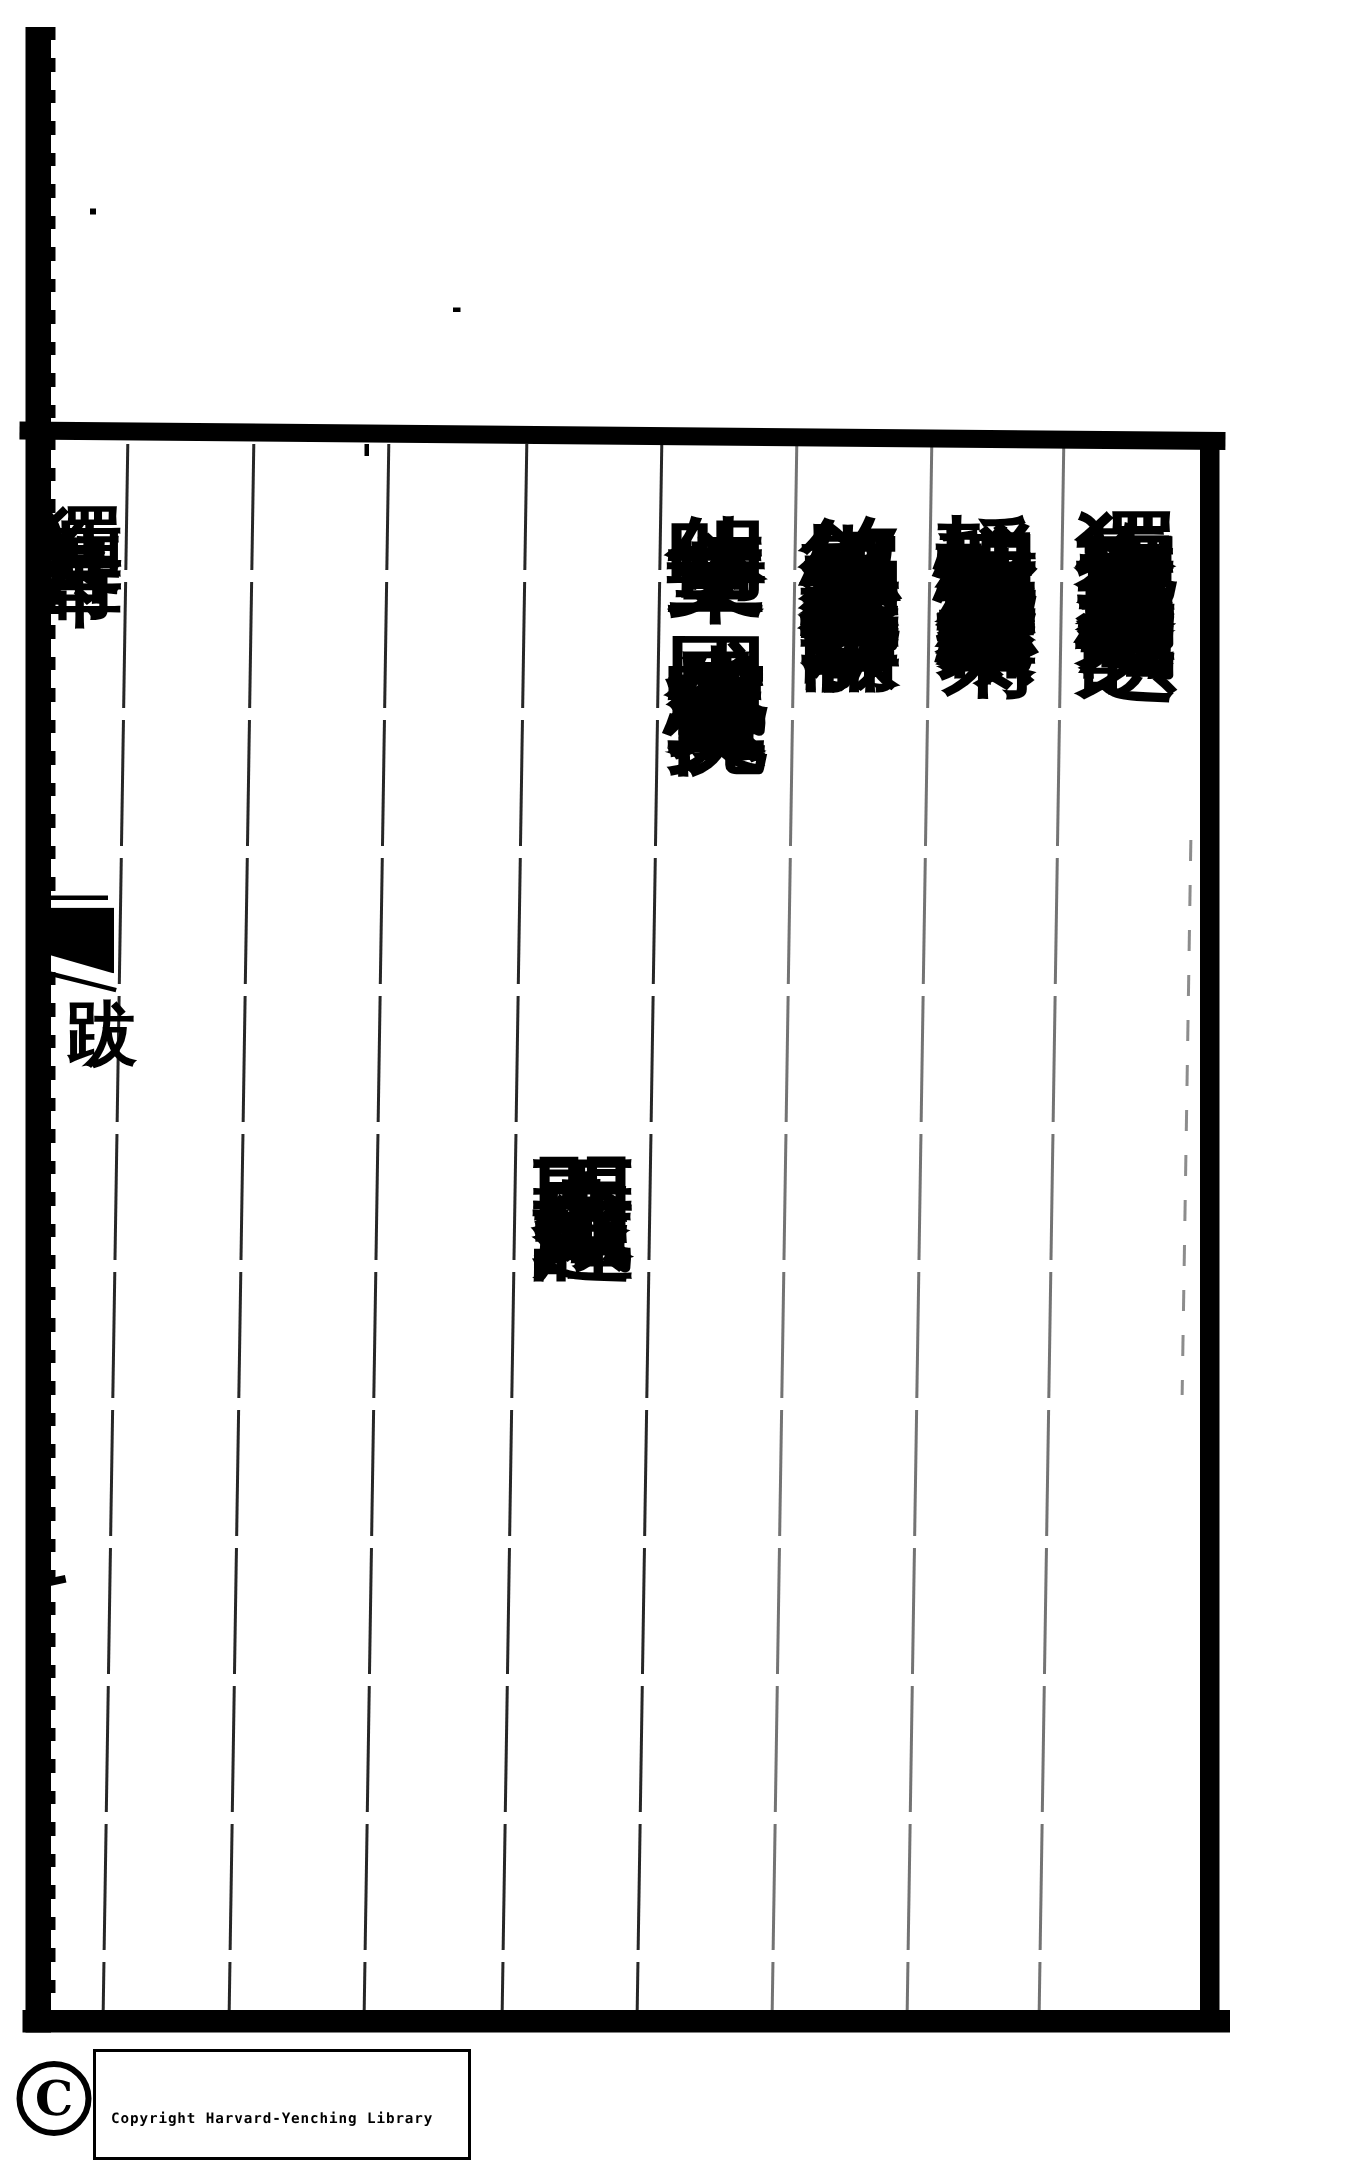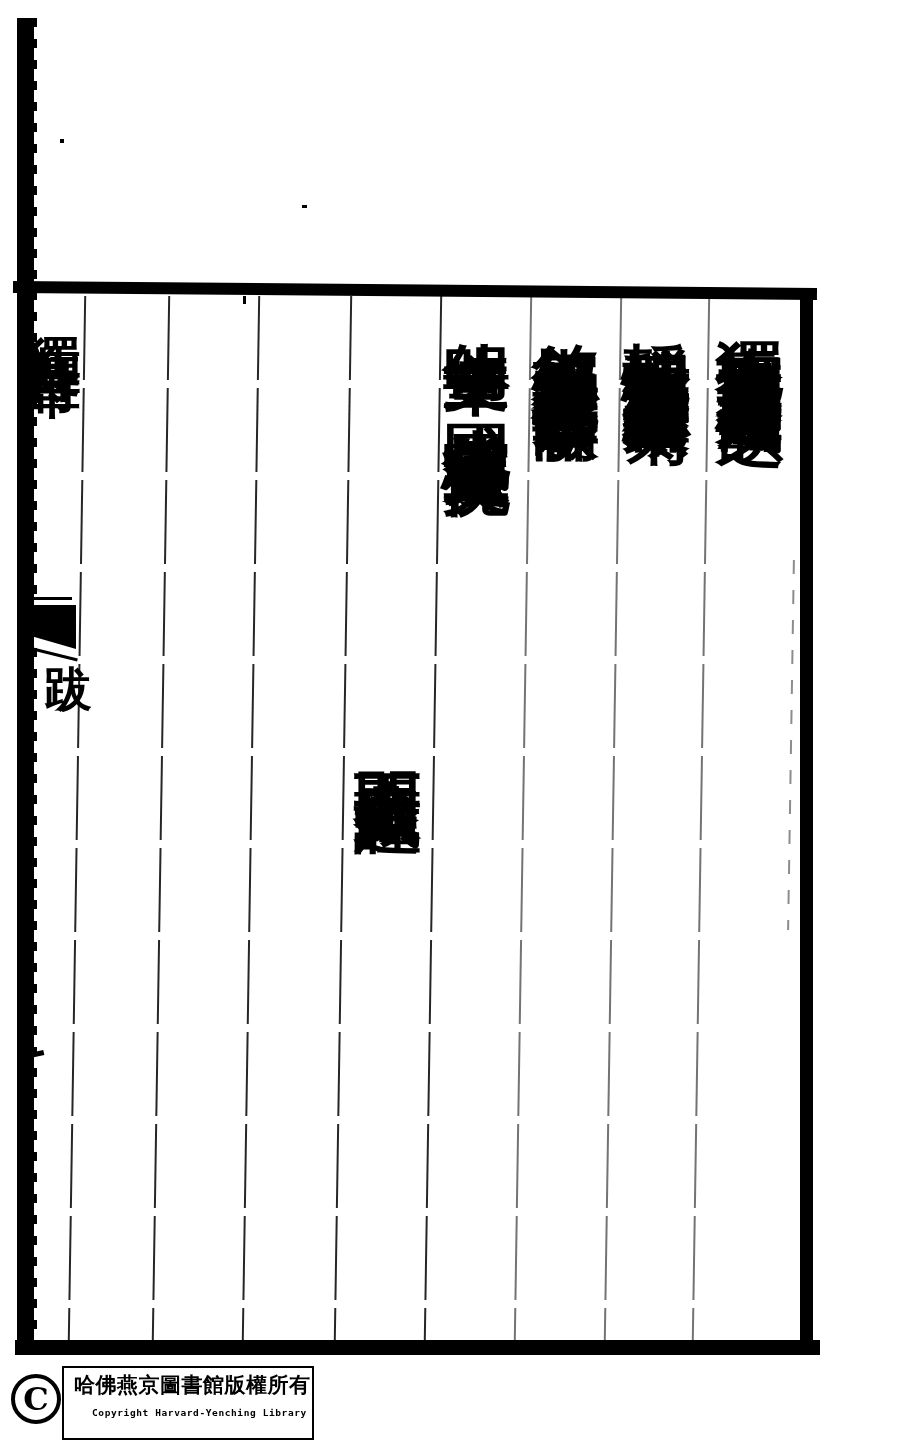--- a/index.html
+++ b/index.html
@@ -56,21 +56,21 @@
   .page-mark{left:25px;top:1052px;width:19px;height:5px;background:#000;
     transform:rotate(-12deg);z-index:7;}
   .page-mark-blob{left:22px;top:1059px;width:8px;height:7px;background:#000;z-index:7;}
 
   
   .stamp-box{left:62px;top:1366px;width:248px;height:70px;border:2px solid #000;z-index:8;}
   .stamp-cn{position:absolute;left:10px;top:3px;font-size:21px;letter-spacing:0.5px;
     font-weight:700;white-space:nowrap;}
   .stamp-en{position:absolute;left:10px;top:39px;font-size:9.5px;font-weight:700;
     letter-spacing:0.6px;font-family:"DejaVu Sans Mono","Liberation Mono",monospace;
-    white-space:nowrap;margin-left:18px;}
+    white-space:nowrap;}
   .c-circle{left:11px;top:1374px;width:42px;height:42px;border:4px solid #000;
     border-radius:50%;display:flex;align-items:center;justify-content:center;
     font-size:32px;font-weight:700;z-index:8;line-height:1;}
 
   .dot{background:#000;}
 </style>
 </head>
 <body>
 
 <div class="abs gutter-bar"></div>
@@ -98,19 +98,18 @@
 <div class="abs spine-title">獨葉軒詩草</div>
 <div class="abs fishtail-line"></div>
 <div class="abs fishtail"></div>
 <div class="abs fishtail-diag"></div>
 <div class="abs section-label">跋</div>
 <div class="abs page-mark"></div>
 <div class="abs page-mark-blob"></div>
 
 <div class="abs c-circle">C</div>
 <div class="abs stamp-box">
-  <div class="stamp-cn">哈佛燕京圖書館版權所有</div>
   <div class="stamp-en">Copyright Harvard-Yenching Library</div>
 </div>
 
 <div class="abs dot" style="left:60px;top:139px;width:4px;height:4px"></div>
 <div class="abs dot" style="left:302px;top:205px;width:5px;height:3px"></div>
 <div class="abs dot" style="left:243px;top:296px;width:3px;height:8px"></div>
 
 </body></html>

